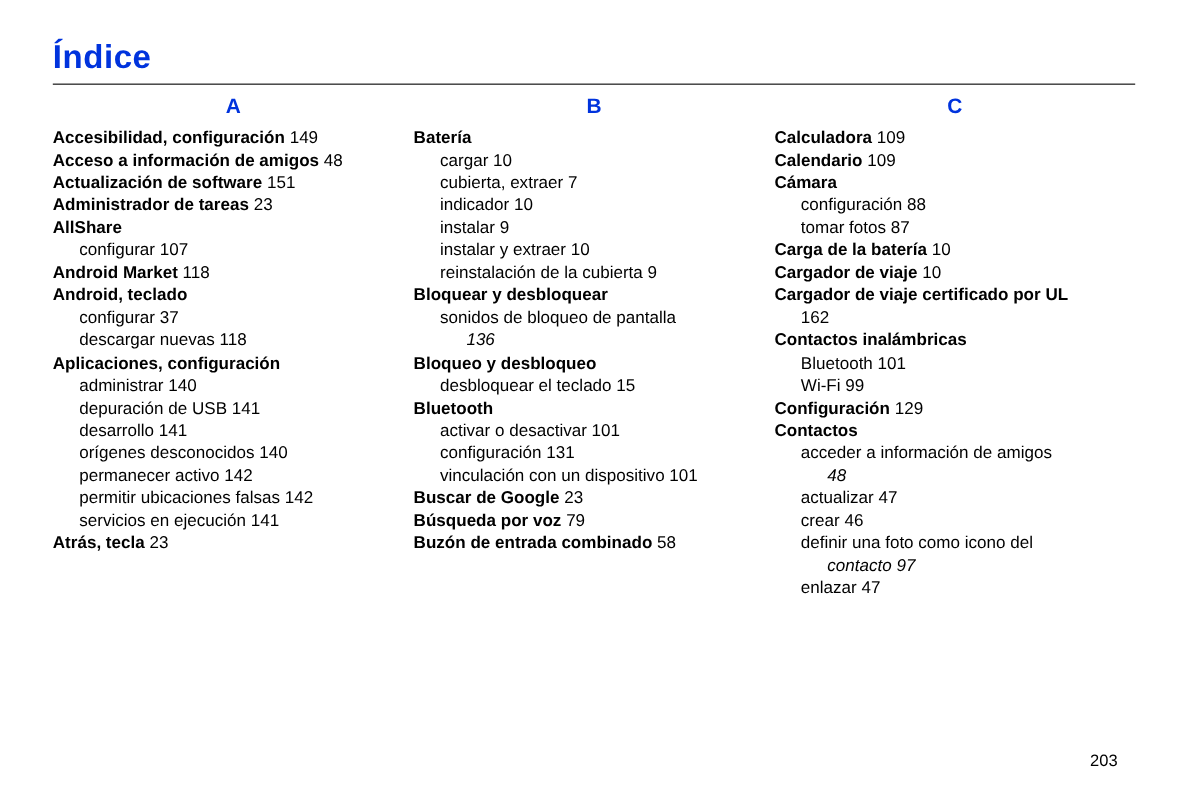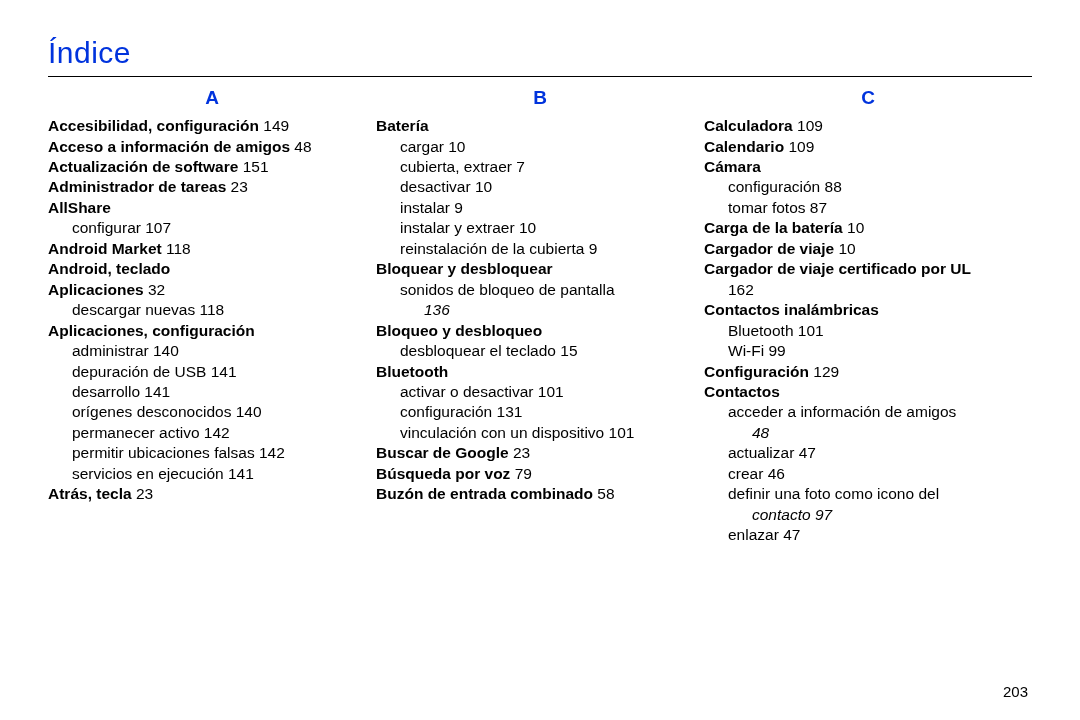--- a/index.html
+++ b/index.html
@@ -1,67 +1,67 @@
 <!DOCTYPE html>
 <html><head>
 <meta charset="utf-8">
 <style>
   html,body{margin:0;padding:0;width:1080px;height:720px;background:#fff;
     font-family:Arial,Helvetica,sans-serif;color:#000;}
   .page{padding:36px 48px 12px 48px;}
-  .title{color:#0033dd;font-size:30px;font-weight:normal;letter-spacing:0.5px;
+  .title{color:#0033dd;font-size:30px;font-weight:bold;letter-spacing:0.5px;
     margin:0 0 6px 0;}
   .rule{border:0;border-top:1px solid #000;margin:0 0 8px 0;}
   .cols{display:flex;gap:0;}
   .col{flex:1;min-width:0;font-size:15.5px;line-height:1.32;}
   .letter{color:#0033dd;font-weight:bold;text-align:center;font-size:19px;
     margin:0 0 6px 0;}
   .lvl1{margin:0;}
   .lvl1 .term{font-weight:bold;}
   .lvl1 .pg{font-weight:normal;margin-top:32px;}
   .lvl2{margin:0 0 0 24px;}
   .lvl3{margin:0 0 0 48px;font-style:italic;}
-  .pagenum{position:absolute;right:52px;bottom:20px;font-size:15px;}
+  .pagenum{position:absolute;right:64px;bottom:20px;font-size:15px;}
 </style>
 </head>
 <body>
 <div class="page">
 
 <h1 class="title">Índice</h1>
 <hr class="rule">
 
 <div class="cols" id="cols-root">
       <div class="col">
         <div class="letter">A</div>
         <div class="lvl1"><span class="term">Accesibilidad, configuración</span><span class="pg"> 149</span></div>
         <div class="lvl1"><span class="term">Acceso a información de amigos</span><span class="pg"> 48</span></div>
         <div class="lvl1"><span class="term">Actualización de software</span><span class="pg"> 151</span></div>
         <div class="lvl1"><span class="term">Administrador de tareas</span><span class="pg"> 23</span></div>
         <div class="lvl1"><span class="term">AllShare</span></div>
         <div class="lvl2"><span>configurar</span><span> 107</span></div>
         <div class="lvl1"><span class="term">Android Market</span><span class="pg"> 118</span></div>
         <div class="lvl1"><span class="term">Android, teclado</span></div>
-        <div class="lvl1"><span class="term">Aplicaciones</span><span class="pg"> 32</span></div>
+        <div class="lvl2"><span>configurar</span><span> 37</span></div>
         <div class="lvl2"><span>descargar nuevas</span><span> 118</span></div>
         <div class="lvl1"><span class="term">Aplicaciones, configuración</span></div>
         <div class="lvl2"><span>administrar</span><span> 140</span></div>
         <div class="lvl2"><span>depuración de USB</span><span> 141</span></div>
         <div class="lvl2"><span>desarrollo</span><span> 141</span></div>
         <div class="lvl2"><span>orígenes desconocidos</span><span> 140</span></div>
         <div class="lvl2"><span>permanecer activo</span><span> 142</span></div>
         <div class="lvl2"><span>permitir ubicaciones falsas</span><span> 142</span></div>
         <div class="lvl2"><span>servicios en ejecución</span><span> 141</span></div>
         <div class="lvl1"><span class="term">Atrás, tecla</span><span class="pg"> 23</span></div>
       </div>
       <div class="col">
         <div class="letter">B</div>
         <div class="lvl1"><span class="term">Batería</span></div>
         <div class="lvl2"><span>cargar</span><span> 10</span></div>
         <div class="lvl2"><span>cubierta, extraer</span><span> 7</span></div>
-        <div class="lvl2"><span>desactivar</span><span> 10</span></div>
+        <div class="lvl2"><span>indicador</span><span> 10</span></div>
         <div class="lvl2"><span>instalar</span><span> 9</span></div>
         <div class="lvl2"><span>instalar y extraer</span><span> 10</span></div>
         <div class="lvl2"><span>reinstalación de la cubierta</span><span> 9</span></div>
         <div class="lvl1"><span class="term">Bloquear y desbloquear</span></div>
         <div class="lvl2"><span>sonidos de bloqueo de pantalla</span></div>
         <div class="lvl3"><span></span><span>136</span></div>
         <div class="lvl1"><span class="term">Bloqueo y desbloqueo</span></div>
         <div class="lvl2"><span>desbloquear el teclado</span><span> 15</span></div>
         <div class="lvl1"><span class="term">Bluetooth</span></div>
         <div class="lvl2"><span>activar o desactivar</span><span> 101</span></div>

